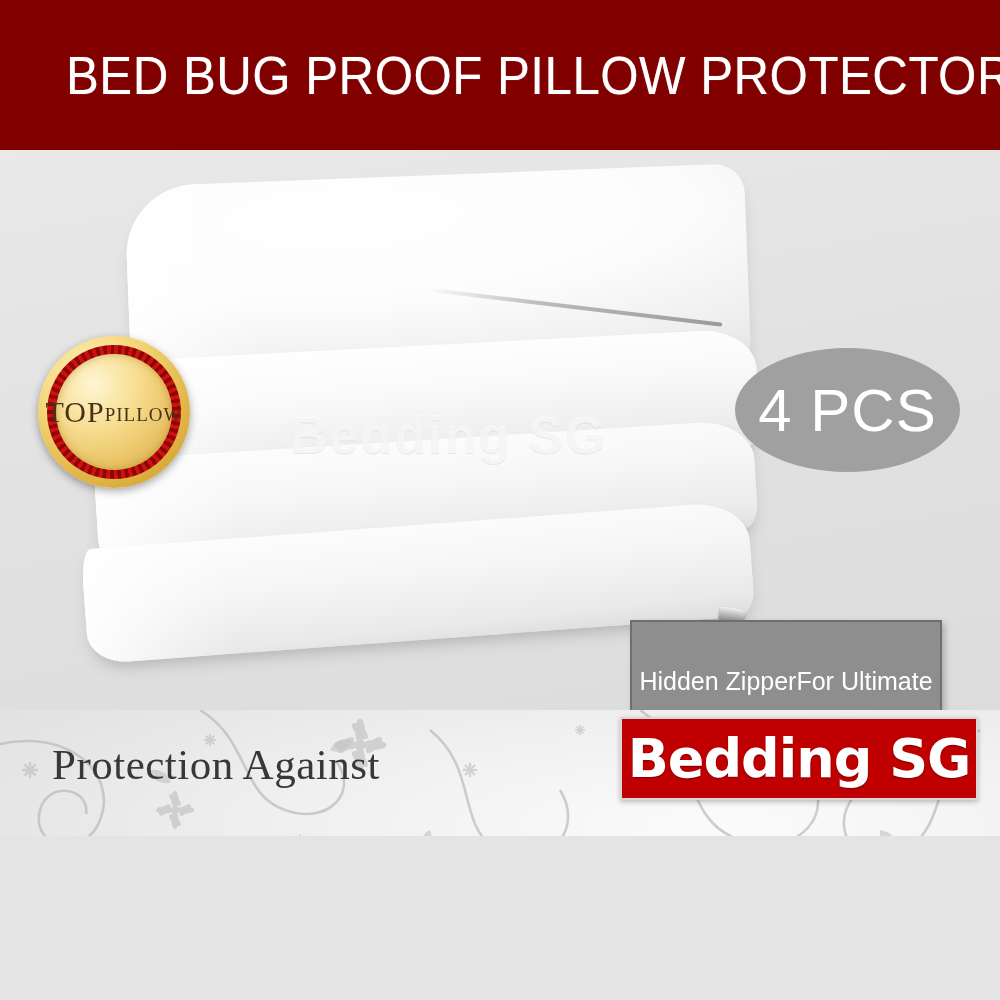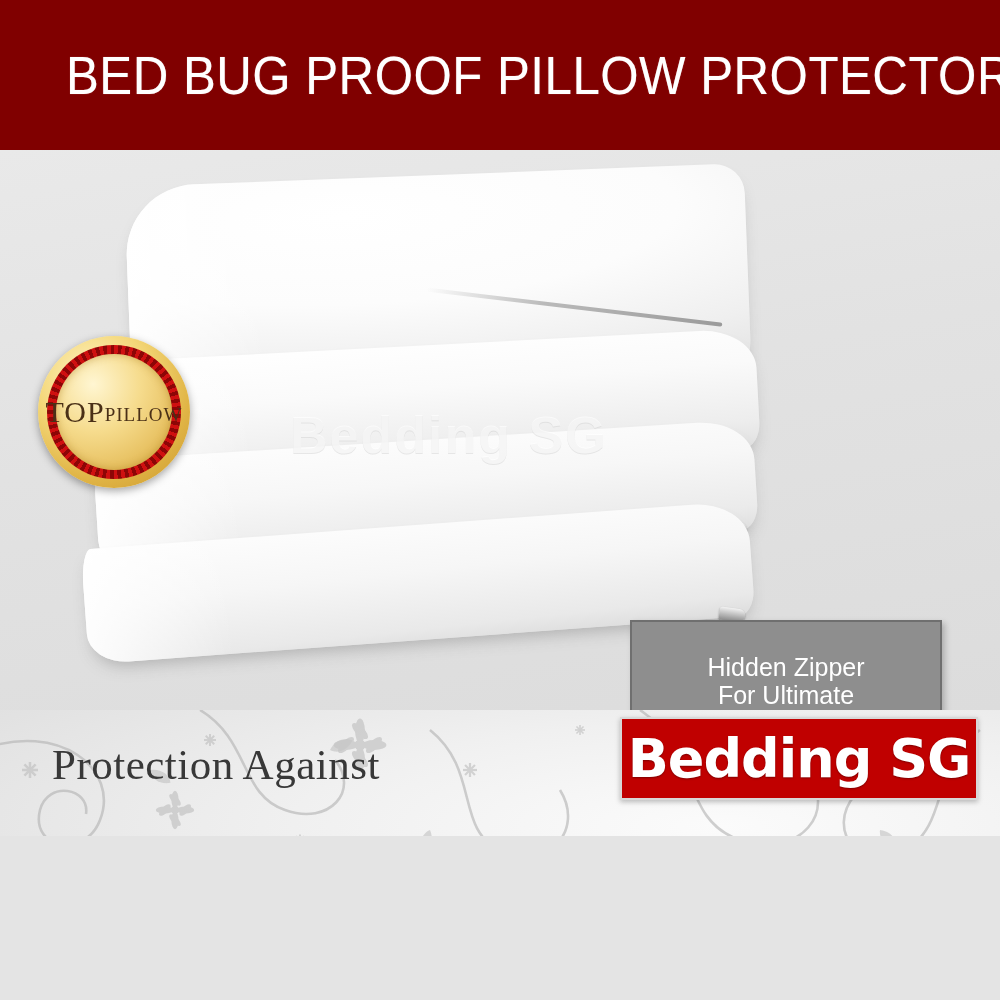--- a/index.html
+++ b/index.html
@@ -143,21 +143,21 @@
   
   .zipper-inset{
     position:absolute; left:630px; top:470px;
     width:312px; height:196px;
     border:2px solid #6f6f6f;
     overflow:hidden;
     box-shadow:3px 3px 6px rgba(0,0,0,.22);
   }
   .zipper-caption{
     height:116px; background:#8e8e8e;
-    display:flex; flex-direction:column; align-items:center; justify-content:center;
+    display:flex; align-items:center; justify-content:center;
     padding-top:2px;
   }
   .zipper-caption span{
     color:#ffffff; font-size:25px; line-height:1.12; white-space:nowrap;
   }
 
   
   .bottom-section{
     position:absolute; left:0; top:710px; width:1000px; height:290px;
     background:
@@ -243,20 +243,23 @@
     </div>
 
     <div class="top-seller-badge">
       <div class="badge-ring-red"></div>
       <div class="badge-inner">
         <div class="badge-top">TOP</div>
         <div class="badge-seller">PILLOW</div>
       </div>
     </div>
 
+    <div class="pcs-badge">
+      <div class="pcs-text">4 PCS</div>
+    </div>
 
     <div class="zipper-inset">
       <div class="zipper-caption">
         <span>Hidden Zipper</span>
         <span>For Ultimate</span>
       </div>
 
     </div>
   </div>
 

